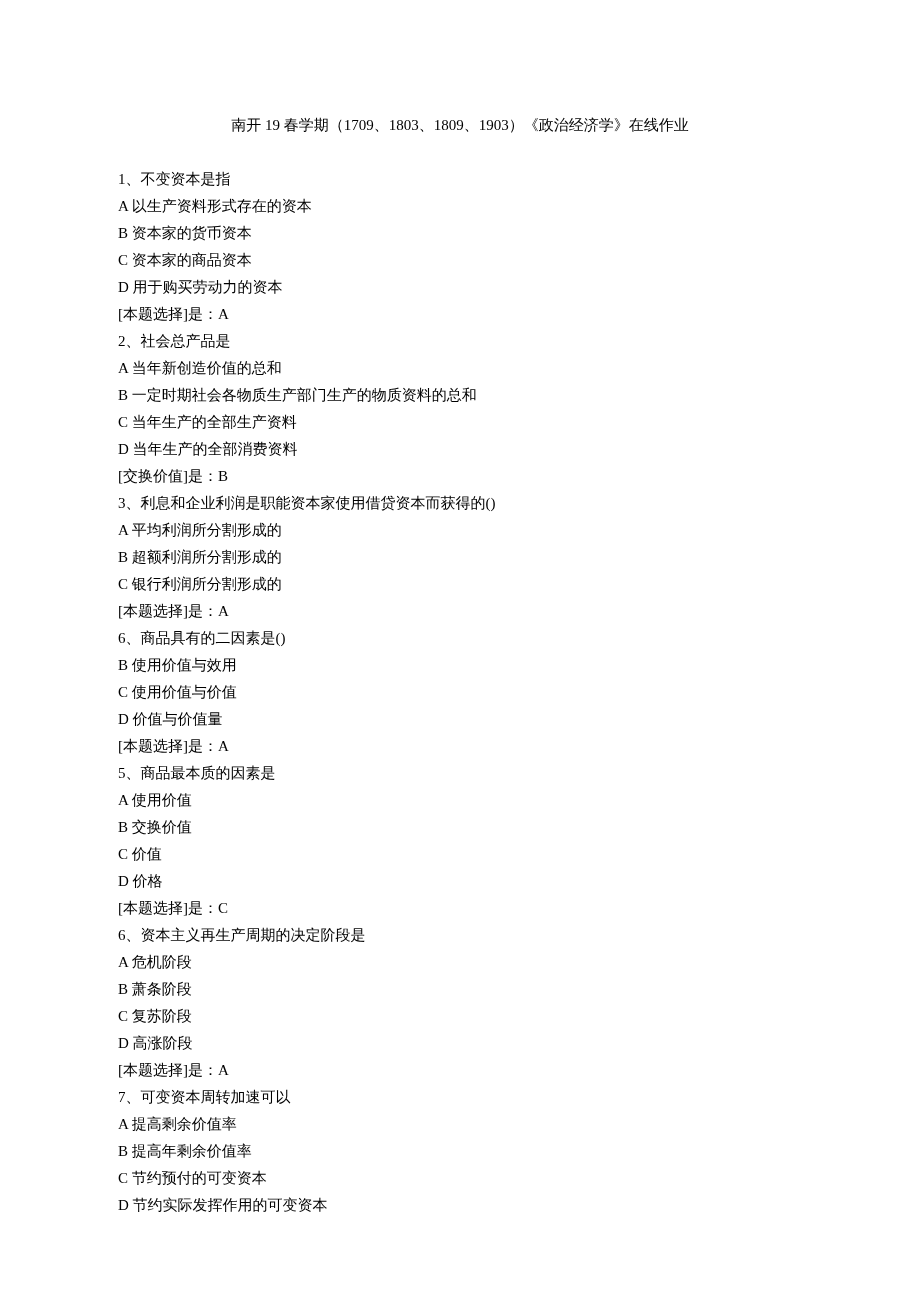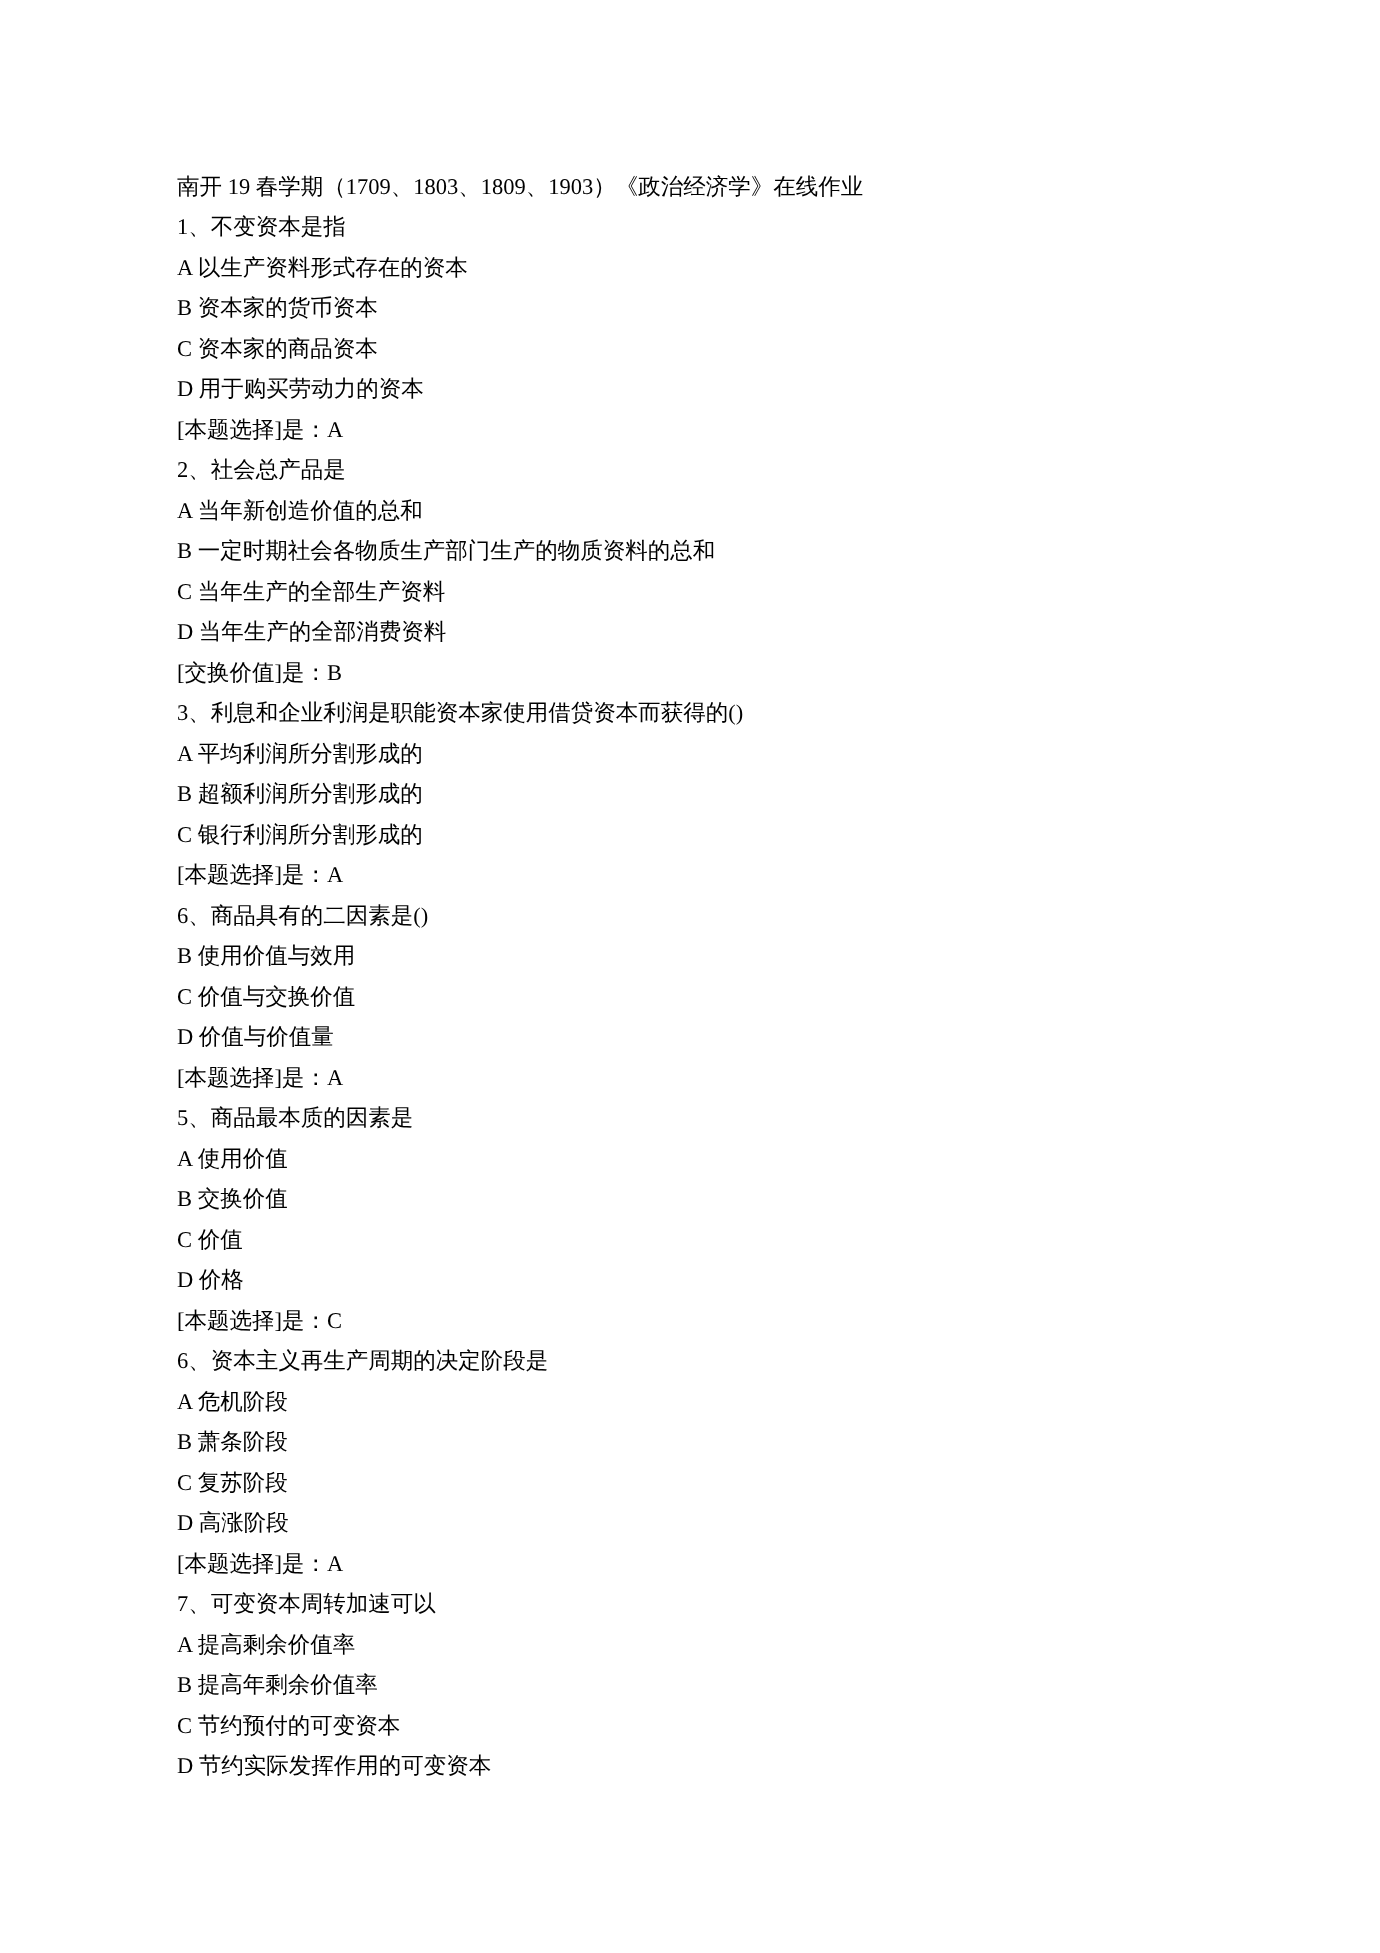--- a/index.html
+++ b/index.html
@@ -9,20 +9,22 @@
       font-family: "SimSun", "宋体", serif;
       width: 920px;
     }
     .page {
       padding: 112px 118px 60px 118px;
       font-size: 15px;
       line-height: 27px;
       color: #000000;
     }
     .title {
+      margin-bottom: 27px;
+      text-align: center;
     }
     .section-header {
       margin-bottom: 0;
     }
     .question-block {
       margin: 0;
     }
     .line {
       display: block;
     }
@@ -54,21 +56,21 @@
       <div class="question-block">
         <span class="line">3、利息和企业利润是职能资本家使用借贷资本而获得的()</span>
         <span class="line">A 平均利润所分割形成的</span>
         <span class="line">B 超额利润所分割形成的</span>
         <span class="line">C 银行利润所分割形成的</span>
         <span class="line">[本题选择]是：A</span>
       </div>
       <div class="question-block">
         <span class="line">6、商品具有的二因素是()</span>
         <span class="line">B 使用价值与效用</span>
-        <span class="line">C 价值与交换价值</span>
+        <span class="line">C 使用价值与价值</span>
         <span class="line">D 价值与价值量</span>
         <span class="line">[本题选择]是：A</span>
       </div>
       <div class="question-block">
         <span class="line">5、商品最本质的因素是</span>
         <span class="line">A 使用价值</span>
         <span class="line">B 交换价值</span>
         <span class="line">C 价值</span>
         <span class="line">D 价格</span>
         <span class="line">[本题选择]是：C</span>

